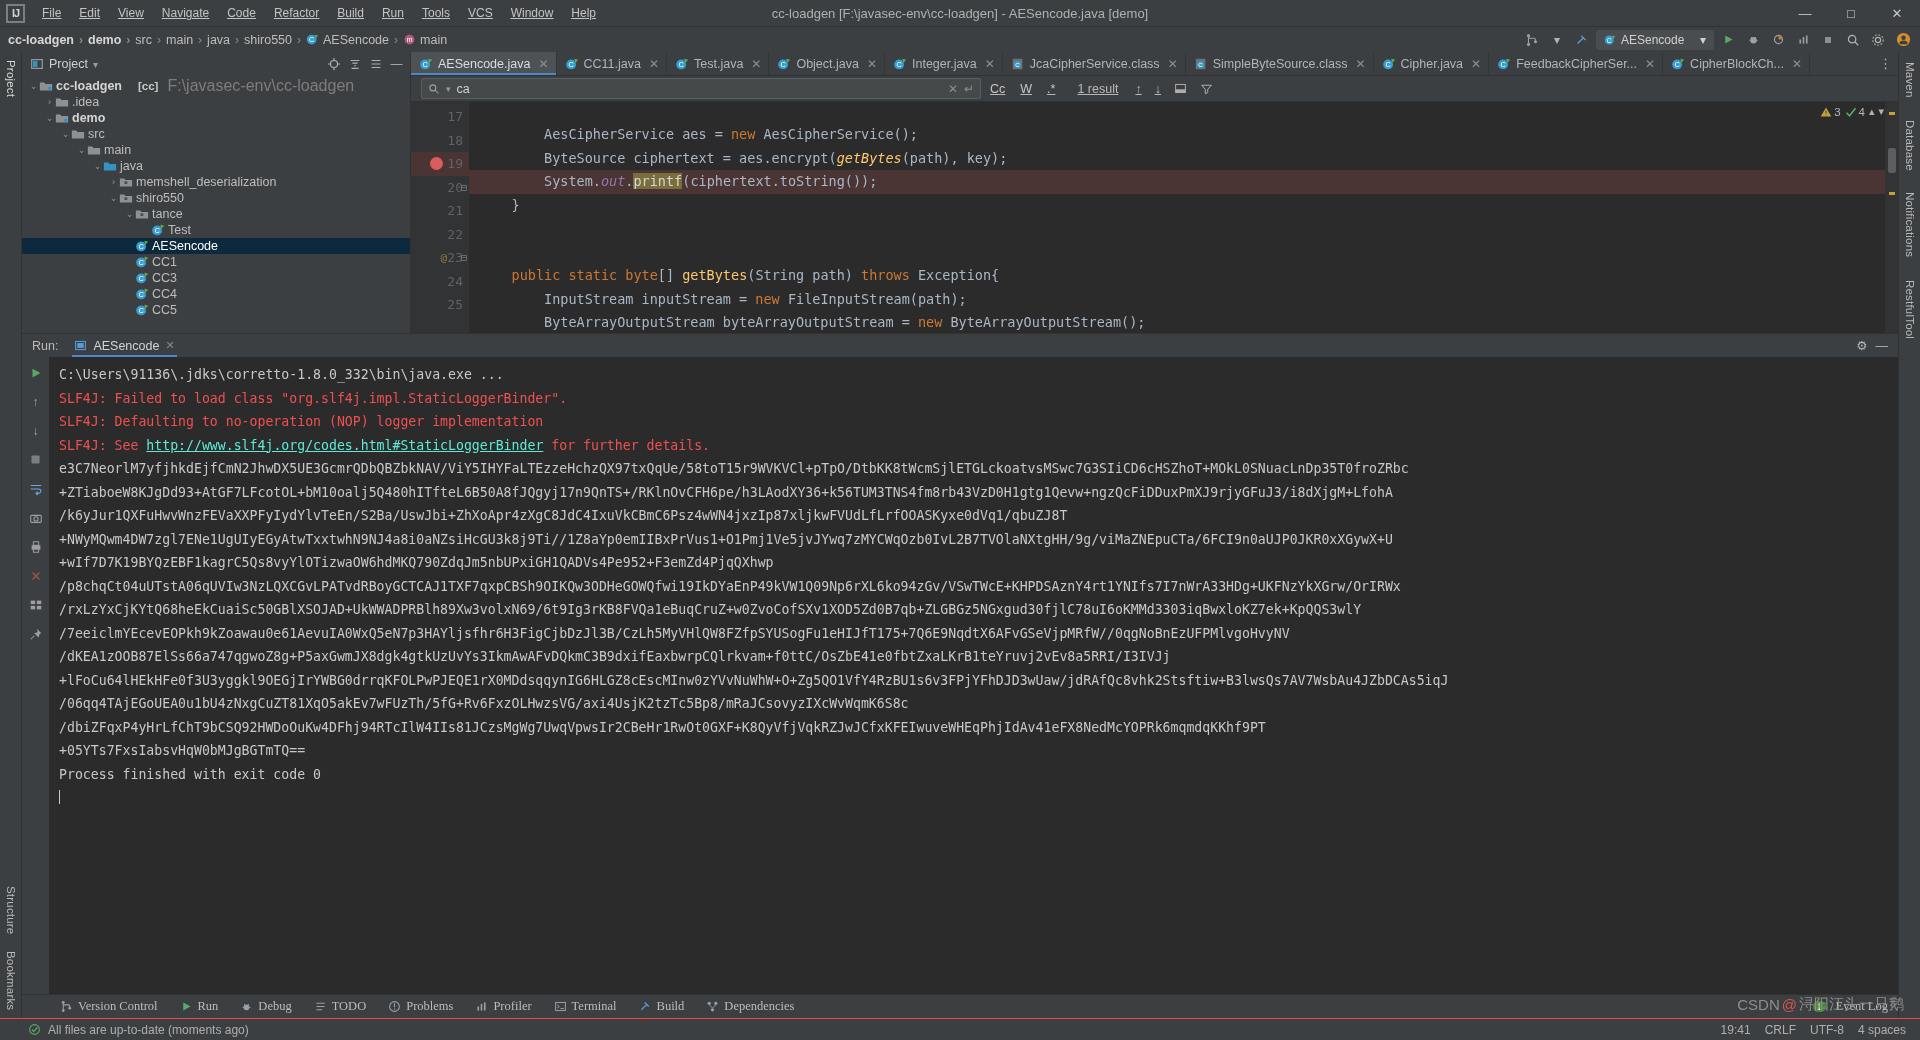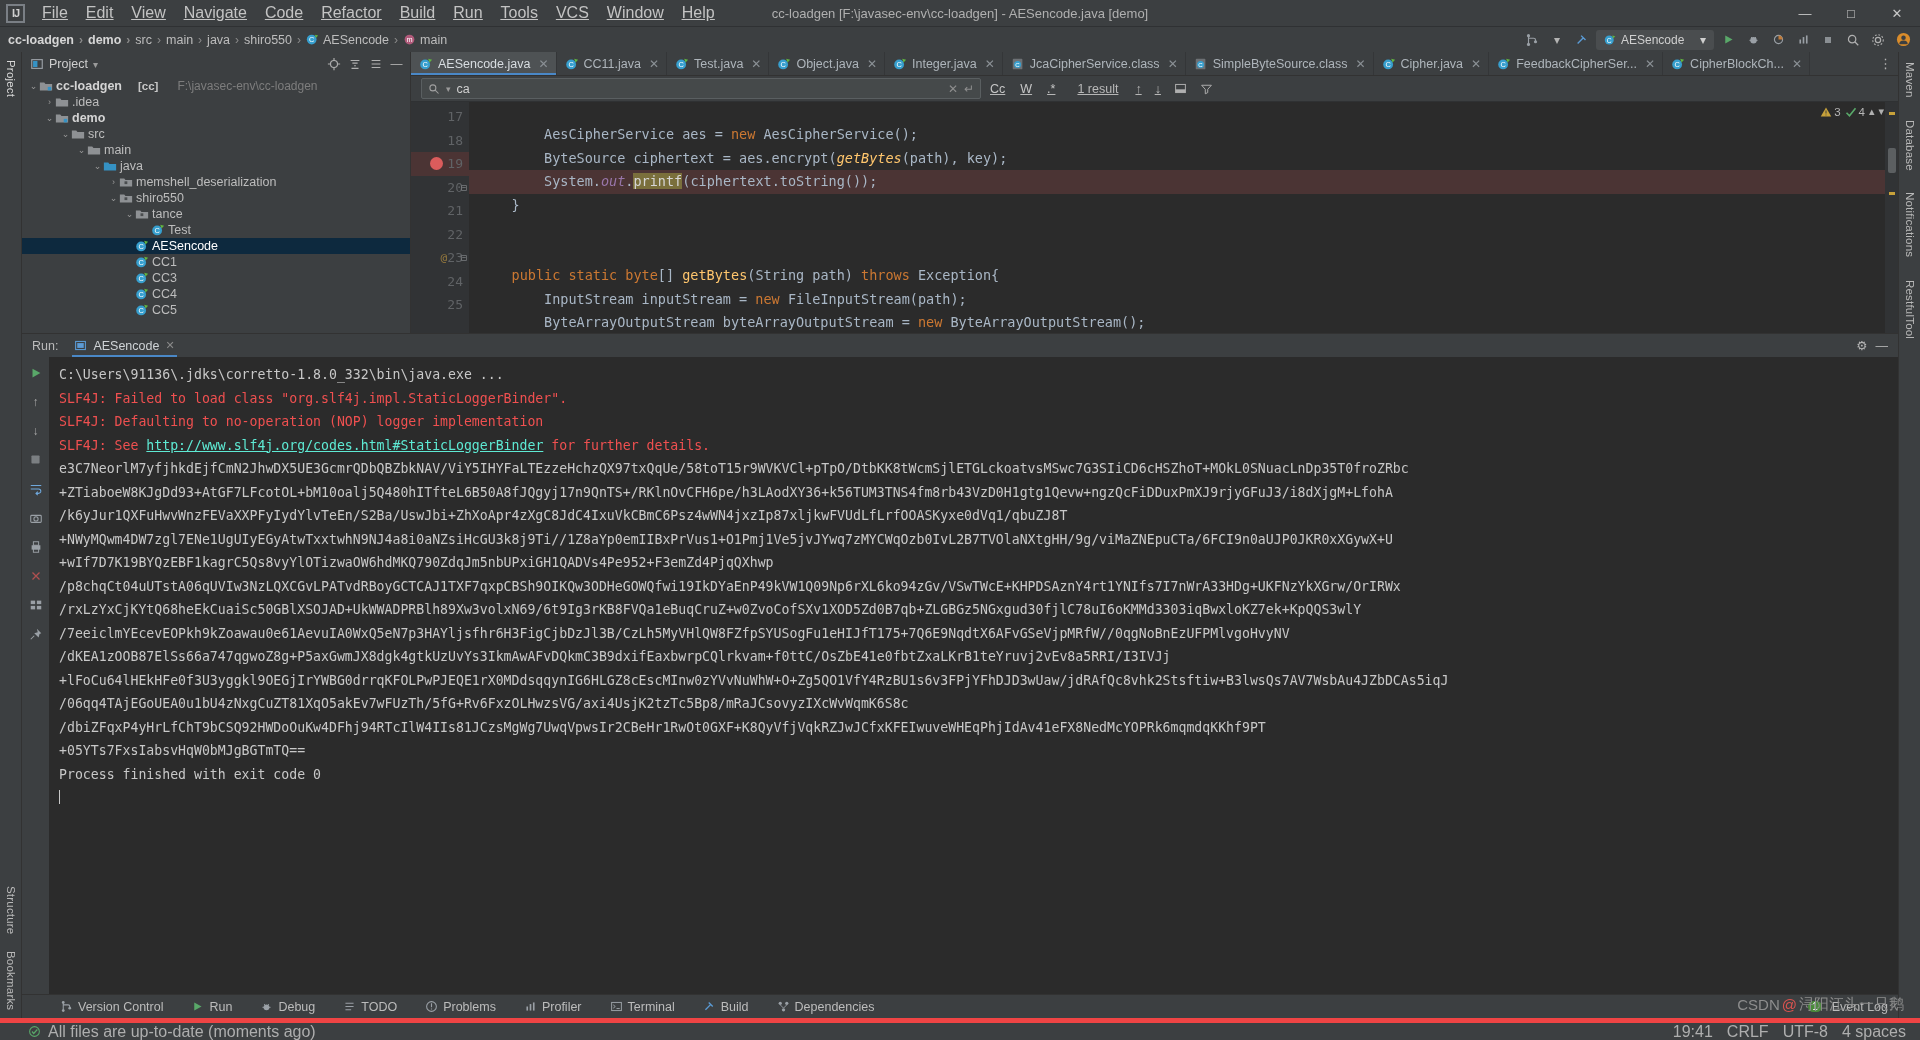--- a/index.html
+++ b/index.html
@@ -18,21 +18,21 @@
     font-size: 13px; color: #bfbfbf; position: relative; flex: 0 0 27px;
     border-bottom: 1px solid #2f3133;
   }
   .ij-logo {
     width: 19px; height: 19px; margin: 0 8px 0 6px; border: 2px solid #7a7f85;
     color: #d0d0d0; font-size: 11px; font-weight: bold; display: flex;
     align-items: center; justify-content: center; letter-spacing: -1px;
   }
   .menu { display: flex; align-items: center; gap: 0px; }
   .menu-item {
-    padding: 4px 9px; font-size: 16px; color: #c3c3c3; cursor: default; text-decoration: underline;
+    padding: 4px 9px; font-size: 12px; color: #c3c3c3; cursor: default; text-decoration: underline;
   }
   .menu-item .mn { text-decoration: underline; }
   .win-title {
     position: absolute; left: 0; right: 0; text-align: center;
     font-size: 13px; color: #b0b0b0; pointer-events: none;
   }
   .win-ctrls { margin-left: auto; display: flex; height: 100%; z-index: 5; }
   .win-btn {
     width: 46px; display: flex; align-items: center; justify-content: center;
     font-size: 13px; color: #c8c8c8;
@@ -99,21 +99,21 @@
   .tnode {
     height: 16px; display: flex; align-items: center; padding-right: 6px;
     white-space: nowrap; color: #bdbdbd;
   }
   .tnode.sel { background: #0d293e; color: #ffffff; }
   .tnode .arrow {
     width: 11px; text-align: center; font-size: 9px; color: #9a9a9a; flex: 0 0 11px;
   }
   .tnode .tlabel { margin-left: 3px; }
   .tnode .tlabel.b { font-weight: bold; color: #d4d4d4; }
-  .tnode .tpath { margin-left: 19px; color: #7d7d7d; font-size: 12px; }
+  .tnode .tpath { margin-left: 9px; color: #7d7d7d; font-size: 16px; }
   .tnode .tbadge { margin-left: 16px; font-weight: bold; color: #c8c8c8; font-size: 11.5px;}
   .ico { width: 14px; height: 14px; flex: 0 0 14px; display: inline-flex; align-items: center; justify-content: center; }
 
   
   .editor-col { flex: 1; display: flex; flex-direction: column; min-width: 0; background: #2b2b2b; }
   .tabbar {
     height: 24px; background: #3c3f41; display: flex; align-items: stretch;
     overflow: hidden; flex: 0 0 24px; border-bottom: 1px solid #323232;
   }
   .tab {
@@ -204,32 +204,33 @@
   }
   .con-line { height: 23.5px; }
   .c-err { color: #f05050; }
   .c-link { color: #5eead4; text-decoration: underline; }
   .c-out { color: #c8c8c8; }
   .caret { display:inline-block; width:1px; height:14px; background:#c8c8c8; vertical-align:-2px;}
 
   
   .bottom-bar {
     height: 24px; background: #3c3f41; display: flex; align-items: center;
-    font-size: 12.5px; color: #bcbcbc; padding-left: 28px; gap: 8px; flex: 0 0 24px;
+    font-size: 12.5px; color: #bcbcbc; padding-left: 28px; gap: 2px; flex: 0 0 24px;
     border-top: 1px solid #323232;
+    font-family: Liberation Serif, serif;
   }
   .bb-item { display: flex; align-items: center; gap: 5px; padding: 2px 10px; }
   .bb-right { margin-left: auto; display: flex; align-items: center; gap: 10px; padding-right: 10px; }
   .evt-badge {
     background: #4a8a3a; color: #fff; border-radius: 8px; font-size: 10px; padding: 0 4px;
   }
   .statusbar {
     height: 22px; background: #3c3f41; display: flex; align-items: center;
-    font-size: 16px; color: #aeaeae; padding-left: 28px; flex: 0 0 22px;
-    border-top: 5px solid #ef4444;
+    font-size: 12px; color: #aeaeae; padding-left: 28px; flex: 0 0 22px;
+    border-top: 1px solid #ef4444;
   }
   .sb-right { margin-left: auto; display: flex; align-items: center; gap: 14px; padding-right: 14px; }
 
   .watermark {
     position: absolute; right: 16px; bottom: 26px; font-size: 15px; color: #8d8d8d;
     z-index: 40; display: flex; align-items: center; gap: 2px;
   }
   .wm-red { color: #d9534f; }
   svg { display: block; }
 </style>

